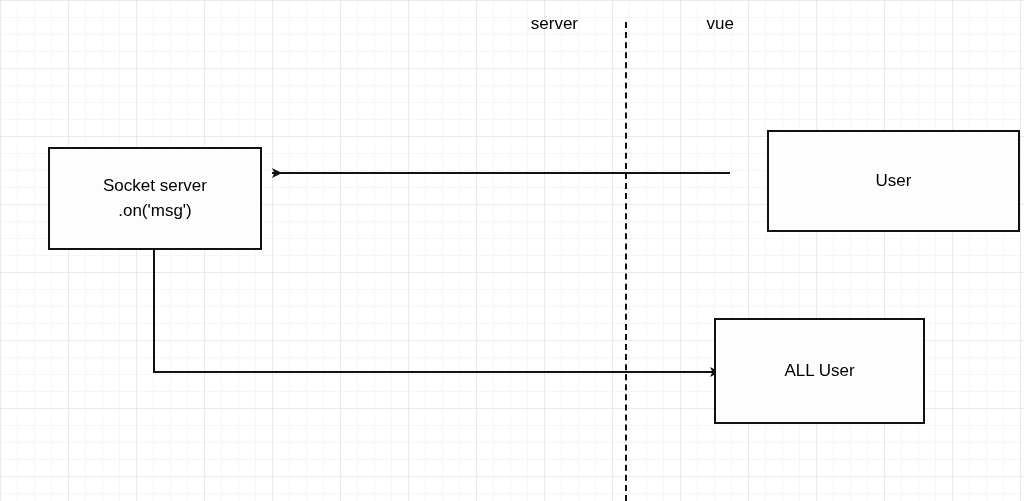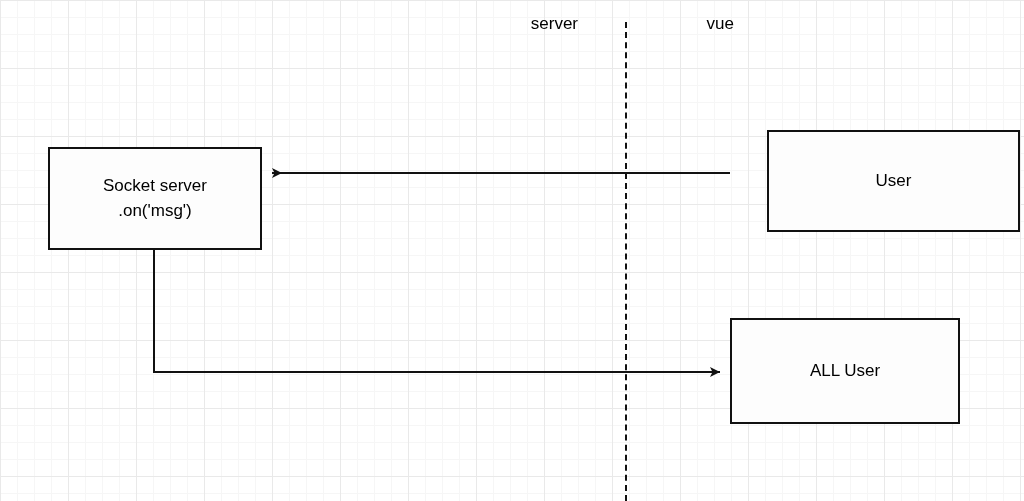--- a/index.html
+++ b/index.html
@@ -102,19 +102,19 @@
 
   <div class="node" style="left:48px; top:147px; width:214px; height:103px;">
     <span>Socket server</span>
     <span class="line2">.on('msg')</span>
   </div>
 
   <div class="node" style="left:730px; top:130px; width:253px; height:102px;margin-left:37px;">
     <span>User</span>
   </div>
 
-  <div class="node" style="left:730px; top:318px; width:230px; height:106px;">
+  <div class="node" style="left:714px; top:318px; width:211px; height:106px;">
     <span>ALL User</span>
   </div>
 
 
 
 </div>
 
 </body></html>

